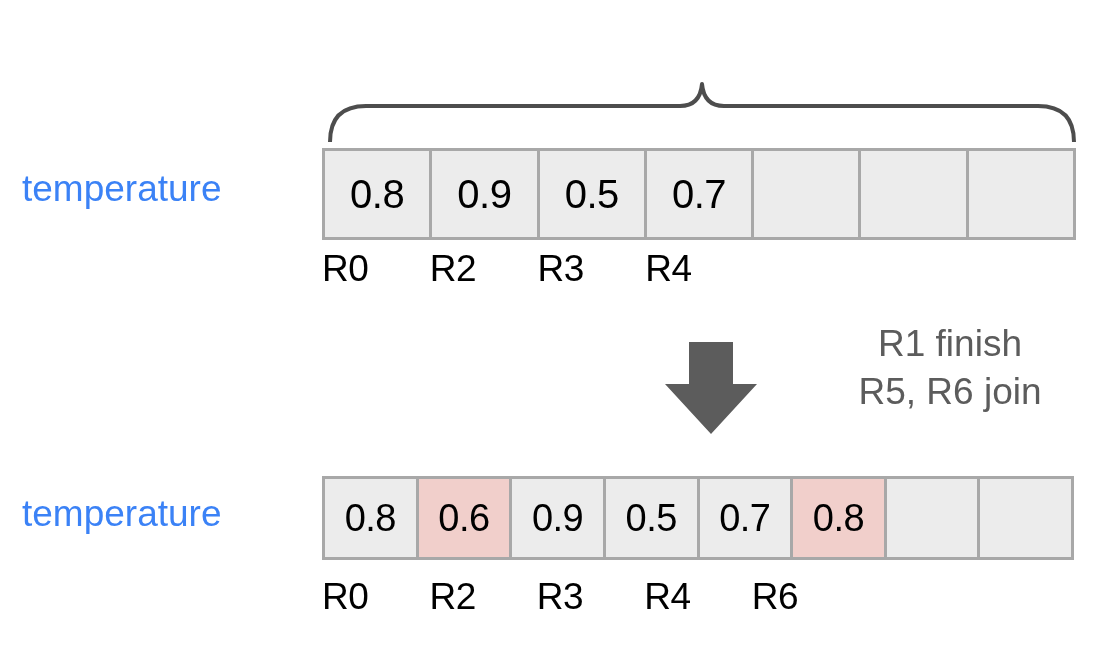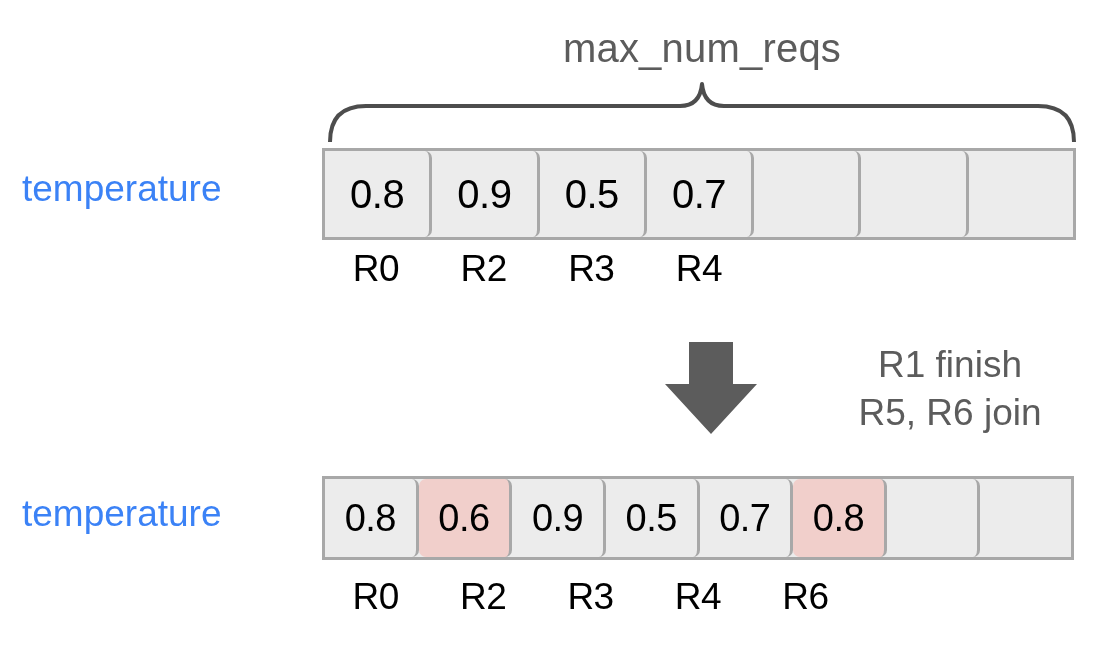--- a/index.html
+++ b/index.html
@@ -67,73 +67,70 @@
     flex: 1 1 0;
     box-sizing: border-box;
     border-right: 3px solid #a8a8a8;
     background: #ececec;
     display: flex;
     align-items: center;
     justify-content: center;
     font-size: 40px;
     color: #000000;
     letter-spacing: -0.5px;
-    border-radius: 7px;
   }
   .table.row2 .cell { font-size: 38px; }
   .cell:last-child { border-right: none; }
   .cell.highlight { background: #f1cfcb; }
   .cell.empty { color: transparent; }
 
   
   .idrow {
     position: absolute;
     display: flex;
   }
   .idrow.r1 { left: 322px; top: 248px; width: 754px; }
   .idrow.r2 { left: 322px; top: 576px; width: 752px; }
   .idcell {
     flex: 1 1 0;
-    text-align: center;
     font-size: 37px;
     color: #000000;
     letter-spacing: -0.5px;
     white-space: nowrap;
   }
   .idcell.blank { color: transparent; }
 
   
   .arrow-svg {
     position: absolute;
     left: 663px;
     top: 340px;
     width: 96px;
     height: 96px;
   }
 
   
   .annotation {
     position: absolute;
     left: 800px;
-    top: 341px;
+    top: 320px;
     width: 300px;
     text-align: center;
     font-size: 37px;
     line-height: 48px;
     color: #5c5c5c;
     white-space: nowrap;
   }
   .annotation div { display: block; }
 </style>
 </head>
 <body>
 
 <div class="canvas">
 
-  <div class="brace-title">max_num_reqs</div>
 
   <svg class="brace-svg" viewBox="0 0 764 62">
     <path d="M 10 62 Q 10 26 46 26 L 360 26 Q 380 26 382 4 Q 384 26 404 26 L 718 26 Q 754 26 754 62" fill="none" stroke="#4d4d4d" stroke-width="4" stroke-linecap="round" stroke-linejoin="round"></path>
   </svg>
 
   <div class="row-label r1">temperature</div>
 
   <div class="table row1">
     <div class="cell">0.8</div>
     <div class="cell">0.9</div>

